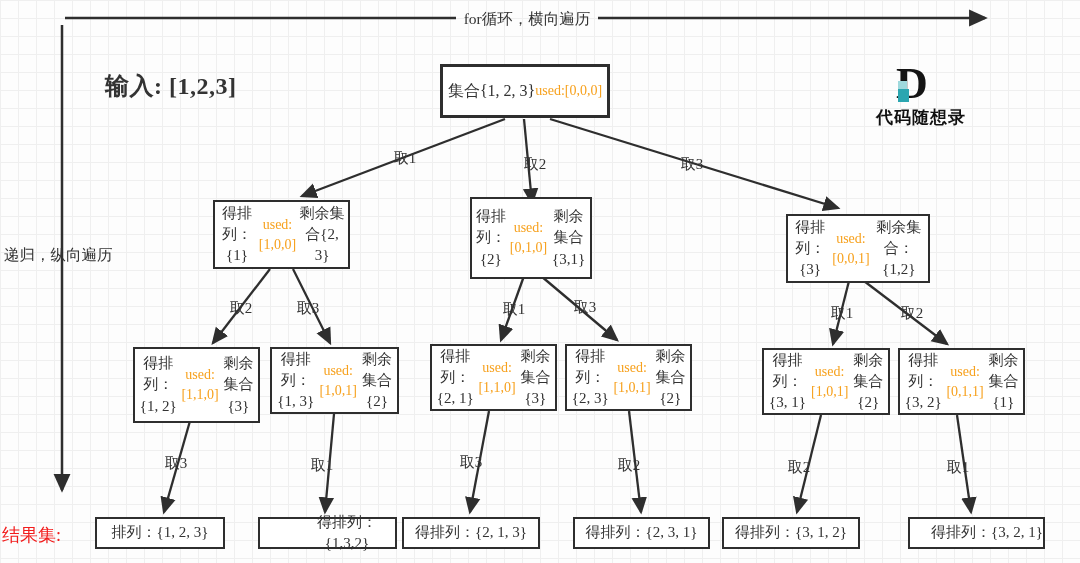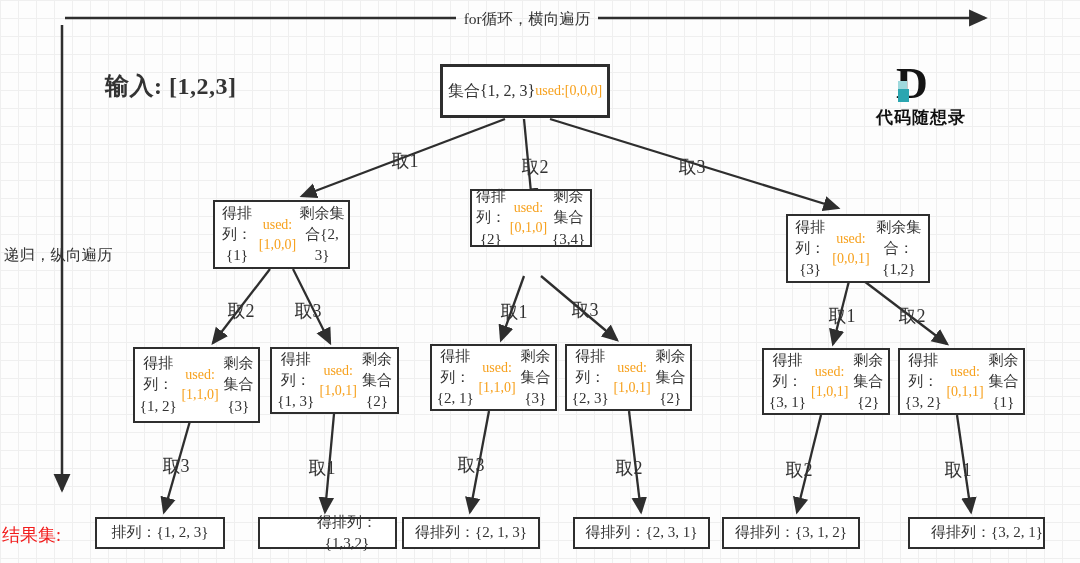--- a/index.html
+++ b/index.html
@@ -22,21 +22,21 @@
   svg.edges{position:absolute;left:0;top:0;z-index:2;}
   .node{
     position:absolute;z-index:3;background:#fff;border:2.5px solid var(--line);
     display:flex;flex-direction:row;align-items:center;justify-content:center;
     text-align:center;font-size:15px;line-height:1.42;box-sizing:border-box;
   }
   .node .used{color:var(--orange);font-size:14px;}
   .node.root{border-width:3px;font-size:16px;}
   .node.leaf{border-width:2px;flex-direction:row;font-size:15px;}
   .lbl{position:absolute;z-index:4;font-size:15px;color:var(--ink);white-space:nowrap;}
-  .edge-lbl{transform:translateX(-50%);font-size:18px;}
+  .edge-lbl{transform:translateX(-50%);font-size:15px;}
   .axis-lbl{font-size:15.5px;}
   .top-axis-lbl{transform:translateX(-50%);}
   .input-lbl{font-size:24px;font-weight:bold;letter-spacing:.5px;}
   .result-lbl{font-size:18px;font-weight:normal;color:var(--red);}
   .logo{position:absolute;z-index:4;}
   .logo .d{
     position:absolute;left:0;top:0;font-size:44px;font-weight:900;line-height:1;
     color:#141414;font-family:"Liberation Serif",serif;
   }
   .logo .sq1{position:absolute;left:2px;top:19px;width:9px;height:8px;background:var(--teal-light);}
@@ -98,24 +98,24 @@
 <div class="node root" style="left:440px;top:64px;width:170px;height:54px;">
   <div>集合{1, 2, 3}</div>
   <div class="used">used:[0,0,0]</div>
 </div>
 
 <div class="node" style="left:213px;top:200px;width:137px;height:69px;">
   <div>得排列：{1}</div>
   <div class="used">used:[1,0,0]</div>
   <div>剩余集合{2, 3}</div>
 </div>
-<div class="node" style="left:470px;top:189px;width:122px;height:58px;">
+<div class="node" style="left:470px;top:197px;width:122px;height:82px;">
   <div>得排列：{2}</div>
   <div class="used">used:[0,1,0]</div>
-  <div>剩余集合{3,4}</div>
+  <div>剩余集合{3,1}</div>
 </div>
 <div class="node" style="left:786px;top:214px;width:144px;height:69px;">
   <div>得排列：{3}</div>
   <div class="used">used:[0,0,1]</div>
   <div>剩余集合：{1,2}</div>
 </div>
 
 <div class="node" style="left:133px;top:347px;width:127px;height:76px;font-family:Liberation Serif, serif;">
   <div>得排列：{1, 2}</div>
   <div class="used">used:[1,1,0]</div>

